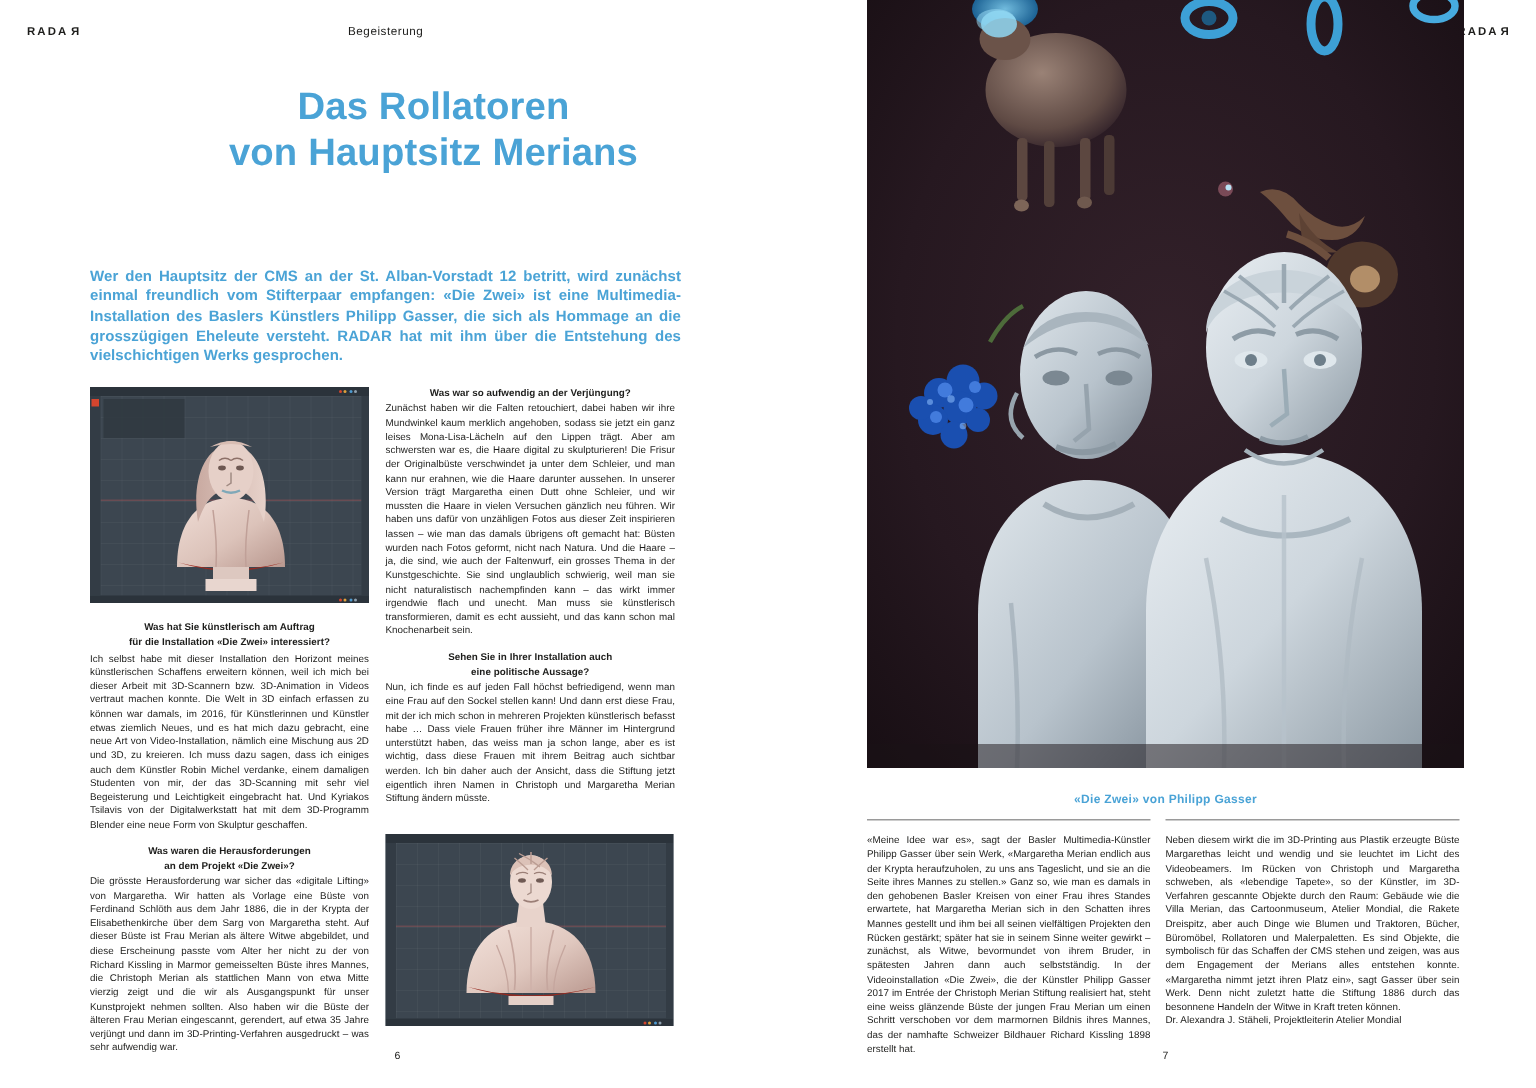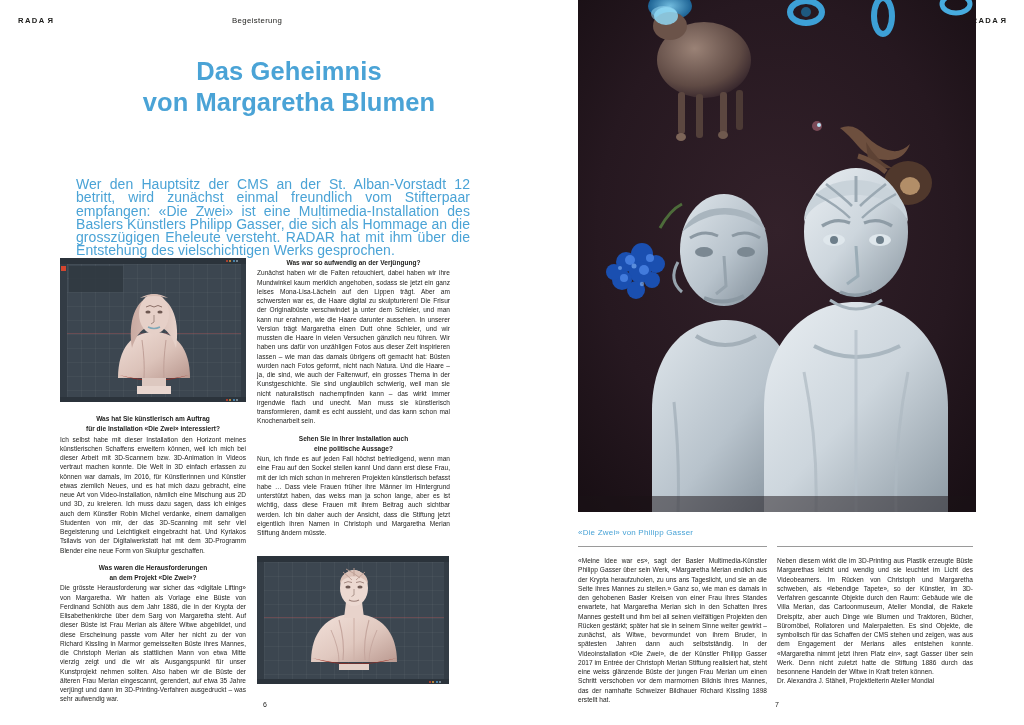--- a/index.html
+++ b/index.html
@@ -38,26 +38,25 @@
     line-height:31px;
     font-weight:700;
     letter-spacing:.1px;
   }
   .headline div{white-space:nowrap;}
 
   
   .lead{
     position:absolute;left:60px;top:178px;width:394px;
     color:#4aa3d6;
-    font-size:14px;
+    font-size:10px;
     line-height:13.3px;
-    font-weight:400;
+    font-weight:700;
     text-align:justify;
     letter-spacing:.05px;
-    margin-left:16px;
   }
 
   
   .col{
     position:absolute;
     font-size:6.55px;
     line-height:9.25px;
     text-align:justify;
     color:#1d1d1b;
     letter-spacing:.02px;
@@ -127,23 +126,24 @@
   .bust svg{display:block;}
 
   
   .photo{
     position:absolute;left:578px;top:0;width:398px;height:512px;
     background:#241619;
     overflow:hidden;
   }
   .caption{
     position:absolute;left:578px;top:528px;width:398px;
+    text-align:center;
     color:#4aa3d6;
     font-size:8px;
-    font-weight:400;
+    font-weight:700;
     letter-spacing:.2px;
   }
   .rule{
     position:absolute;
     height:1px;background:#9a9a9a;
   }
   .rule-r1{left:578px;top:546px;width:189px;}
   .rule-r2{left:777px;top:546px;width:196px;}
 
   
@@ -158,22 +158,22 @@
 <body>
 
 <div class="spread">
 
   <div class="page page-left">
 
     <div class="runhead runhead-left">RADA<span class="mirror-r">R</span></div>
     <div class="runhead runhead-center">Begeisterung</div>
 
     <div class="headline">
-      <div>Das Geheimnis</div>
-      <div>von Margaretha Blumen</div>
+      <div>Das Rollatoren</div>
+      <div>von Hauptsitz Merians</div>
     </div>
 
     <div class="lead">Wer den Hauptsitz der CMS an der St. Alban-Vorstadt 12 betritt, wird zunächst einmal freundlich vom Stifterpaar empfangen: «Die Zwei» ist eine Multimedia-Installation des Baslers Künstlers Philipp Gasser, die sich als Hommage an die grosszügigen Eheleute versteht. RADAR hat mit ihm über die Entstehung des vielschichtigen Werks gesprochen.</div>
 
     <div class="shot shot-1">
       <div class="grid"></div>
       <div class="hline" style="top:52%;"></div>
       <div class="topbar"></div>
       <div class="botbar"></div>
       <div class="leftrail"></div>

